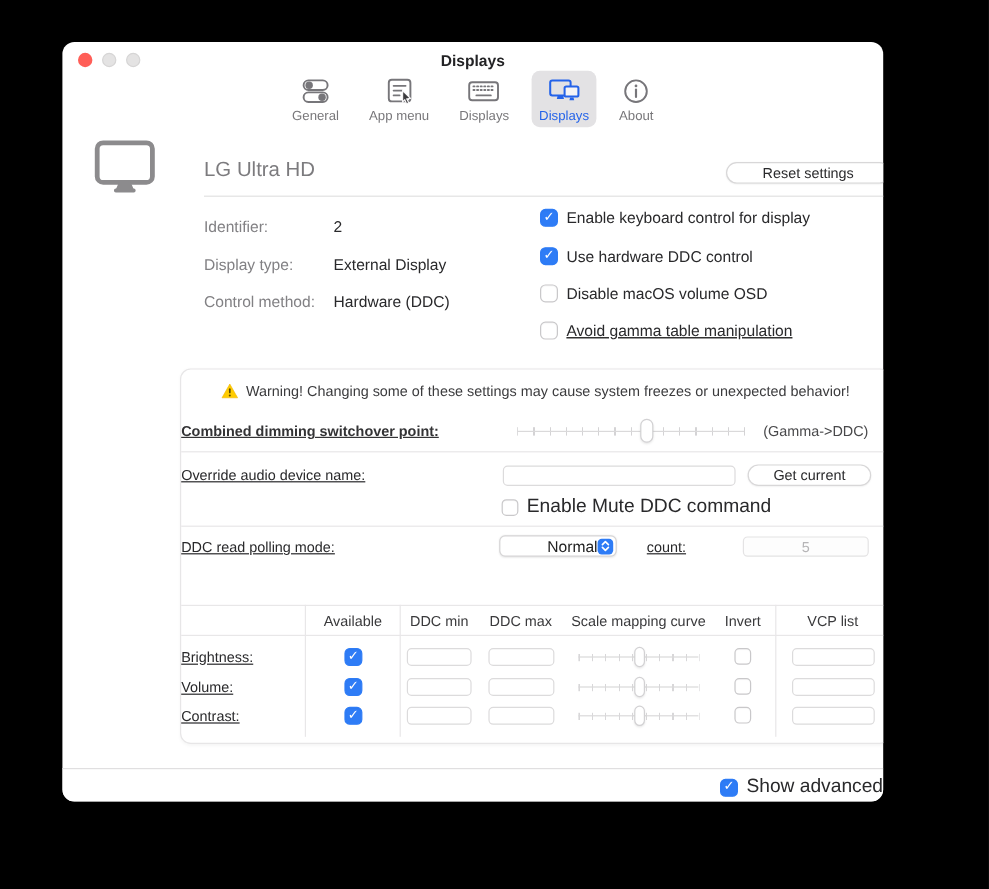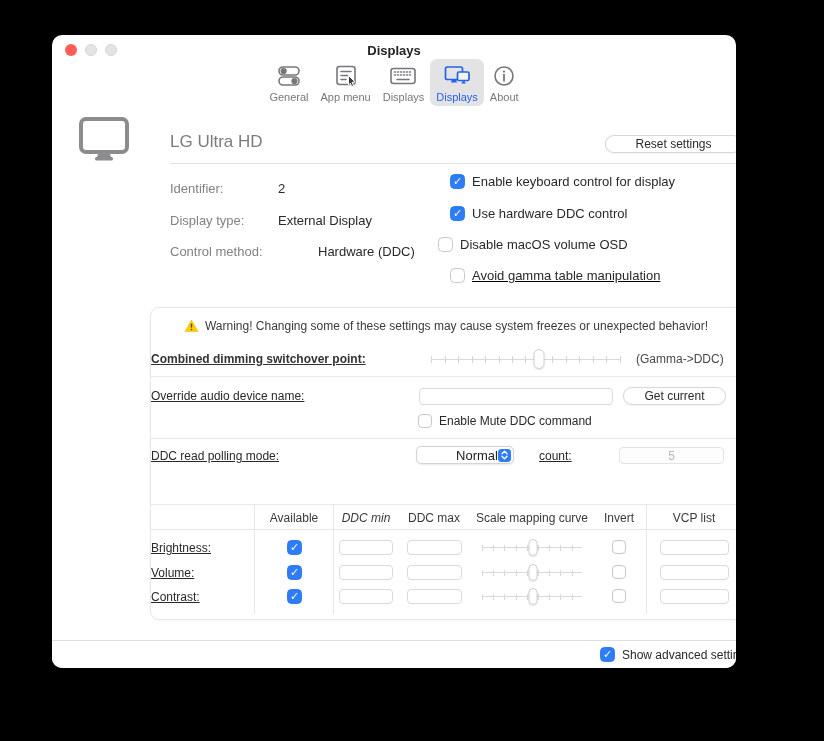--- a/index.html
+++ b/index.html
@@ -4,21 +4,21 @@
 <style>
   html,body{margin:0;padding:0;background:#000;width:824px;height:741px;overflow:hidden;
     font-family:"Liberation Sans","DejaVu Sans",sans-serif;-webkit-font-smoothing:antialiased;}
   *{box-sizing:border-box;}
   .win{position:absolute;left:52px;top:35px;width:684px;height:633px;background:#ffffff;
     border-radius:10px;box-shadow:0 18px 40px rgba(0,0,0,.65);overflow:hidden;}
   
   .dot{position:absolute;top:9px;width:12px;height:12px;border-radius:50%;}
   .title{position:absolute;top:8px;left:0;right:0;text-align:center;font-size:13px;font-weight:700;color:#232325;}
   
-  .toolbar{position:absolute;top:24px;left:0;right:0;display:flex;justify-content:center;align-items:flex-start;gap:0;}
+  .toolbar{position:absolute;top:24px;left:0;right:0;display:flex;justify-content:center;align-items:flex-start;gap:13px;}
   .titem{display:flex;flex-direction:column;align-items:center;gap:1px;padding:3px 6px 3px;border-radius:7px;}
   .titem.sel{background:#e3e2e4;}
   .ticon{height:28px;display:flex;align-items:center;justify-content:center;}
   .tlabel{font-size:11px;color:#78777a;line-height:12px;}
   .titem.sel .tlabel{color:#2463e9;}
   
   .hname{position:absolute;left:118px;top:97px;font-size:17px;color:#7c7b7e;}
   .btn{position:absolute;background:#fff;border:1px solid #d8d7d8;border-radius:7px;
     font-size:12px;color:#2a2a2c;display:flex;align-items:center;justify-content:center;
     box-shadow:0 .5px 1.5px rgba(0,0,0,.08);}
@@ -29,21 +29,21 @@
   .lbl.right{text-align:left;text-decoration:underline;}
   
   .cbrow{position:absolute;display:flex;align-items:center;gap:7px;}
   .cb{width:15px;height:15px;border-radius:4.5px;background:#fff;border:1px solid #c9c8ca;
     box-shadow:inset 0 .5px 1px rgba(0,0,0,.05);display:inline-flex;align-items:center;justify-content:center;flex:none;}
   .cb.on{background:var(--accent,#2e7cf6);border-color:var(--accent,#2e7cf6);}
   .cb .mk{display:none;color:#fff;font-size:11px;font-weight:700;line-height:1;margin-top:-1px;}
   .cb.on .mk{display:block;}
   .cb.small{width:14px;height:14px;border-radius:4px;}
   .cbtext{font-size:13px;color:#29292b;white-space:nowrap;}
-  .cbtext.sm{font-size:12px;}
+  .cbtext.sm{font-size:16px;}
   
   .panel{position:absolute;left:98px;top:272px;width:592px;height:313px;background:#fff;
     border:1px solid #e7e6e7;border-radius:9px;box-shadow:0 1px 3px rgba(0,0,0,.04);}
   .panel .hr{background:#e8e7e8;left:0;right:0;}
   .vr{position:absolute;width:1px;background:#e8e7e8;}
   
   .field{position:absolute;background:#fff;border:1px solid #dcdbdc;border-radius:4px;
     font-size:12px;color:#29292b;padding:0 5px;}
   .field.dis{color:#b6b5b7;text-align:center;background:#fdfdfd;border-color:#e4e3e4;
     display:flex;align-items:center;justify-content:center;}
@@ -144,35 +144,35 @@
   </span>
   <div class="hname">LG Ultra HD</div>
   <div class="btn" style="left:553px;top:100px;width:137px;height:18px;border-radius:9px;">Reset settings</div>
   <div class="hr" style="left:118px;top:128px;width:572px;"></div>
 
   <div class="lbl gray" style="left:118px;top:146px;">Identifier:</div>
   <div class="lbl" style="left:226px;top:146px;">2</div>
   <div class="lbl gray" style="left:118px;top:178px;">Display type:</div>
   <div class="lbl" style="left:226px;top:178px;">External Display</div>
   <div class="lbl gray" style="left:118px;top:209px;">Control method:</div>
-  <div class="lbl" style="left:226px;top:209px;margin-left:40px;">Hardware (DDC)</div>
+  <div class="lbl" style="left:226px;top:209px;">Hardware (DDC)</div>
 
   <div class="cbrow" style="left:398px;top:139px;">
     <span class="cb on">
         <span class="mk">✓</span>
       </span>
     <span class="cbtext">Enable keyboard control for display</span>
   </div>
   <div class="cbrow" style="left:398px;top:171px;">
     <span class="cb on">
         <span class="mk">✓</span>
       </span>
     <span class="cbtext">Use hardware DDC control</span>
   </div>
-  <div class="cbrow" style="left:386px;top:202px;">
+  <div class="cbrow" style="left:398px;top:202px;">
     <span class="cb"></span>
     <span class="cbtext">Disable macOS volume OSD</span>
   </div>
   <div class="cbrow" style="left:398px;top:233px;text-decoration:underline;">
     <span class="cb"></span>
     <span class="cbtext">Avoid gamma table manipulation</span>
   </div>
 
   <div class="panel">
 
@@ -216,21 +216,21 @@
           <path d="M2 6.2 L4.5 8.7 L7 6.2" stroke="#fff" stroke-width="1.4" stroke-linecap="round" stroke-linejoin="round"></path>
         </svg>
       </span>
     </div>
     <div class="lbl sm right" style="left:388px;top:141px;width:70px;">count:</div>
     <div class="field dis" style="left:468px;top:139px;width:105px;height:17px;">5</div>
 
     <div class="hr" style="top:196px;"></div>
 
     <div class="thead" style="left:143px;top:203px;">Available</div>
-    <div class="thead" style="left:215px;top:203px;font-style:italic;">DDC min</div>
+    <div class="thead" style="left:215px;top:203px;">DDC min</div>
     <div class="thead" style="left:283px;top:203px;">DDC max</div>
     <div class="thead" style="left:381px;top:203px;">Scale mapping curve</div>
     <div class="thead" style="left:468px;top:203px;">Invert</div>
     <div class="thead" style="left:543px;top:203px;">VCP list</div>
     <div class="hr" style="top:221px;"></div>
     <div class="vr" style="left:103px;top:196px;height:110px;"></div>
     <div class="vr" style="left:182px;top:196px;height:110px;"></div>
     <div class="vr" style="left:495px;top:196px;height:110px;"></div>
 
     <div class="lbl sm right" style="left:0;top:233px;width:95px;">Brightness:</div>

